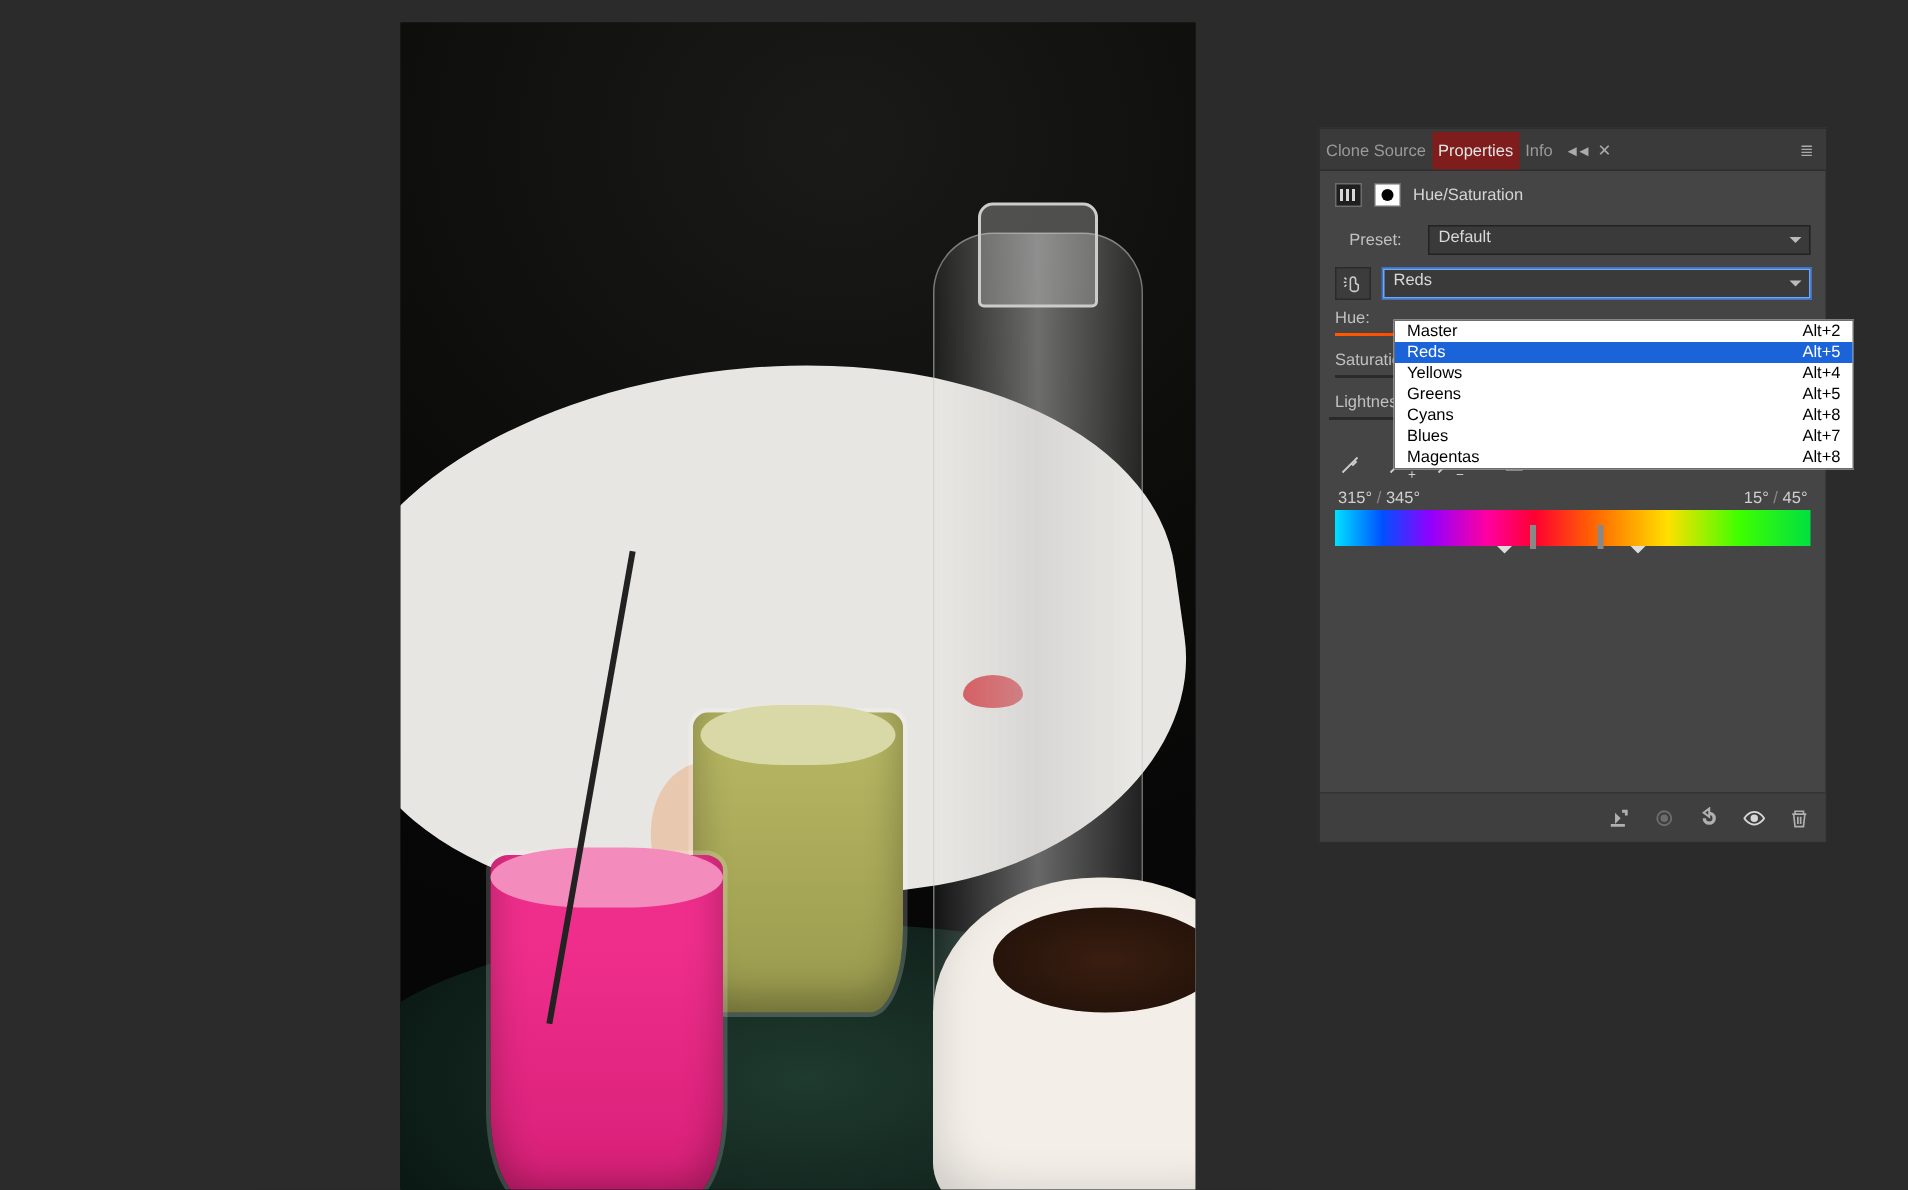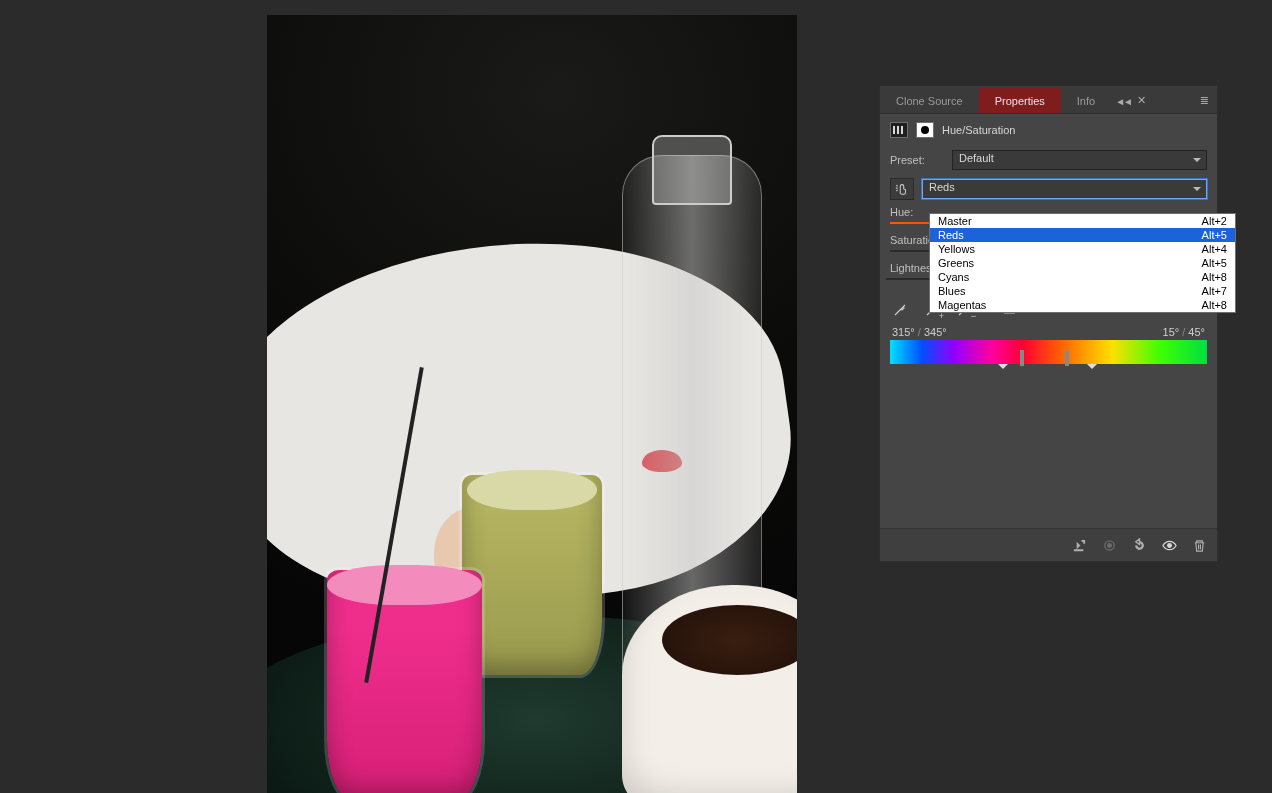--- a/index.html
+++ b/index.html
@@ -19,35 +19,35 @@
   .cup { position:absolute; left:355px; top:570px; width:225px; height:230px; background:#f3eee8; border-radius:110px 110px 50px 50px / 90px 90px 40px 40px; box-shadow:inset 0 -20px 30px rgba(0,0,0,0.15);}
   .coffee { position:absolute; left:395px; top:590px; width:150px; height:70px; border-radius:50%; background:radial-gradient(#3a1e11, #1e0f07);}
   .table { position:absolute; left:-40px; top:600px; width:620px; height:260px; background:radial-gradient(ellipse at 50% 40%, #1f3a2f, #0a1813 70%); border-radius:50%/40%;}
   .hand { position:absolute; left:170px; top:490px; width:100px; height:130px; background:#e8c9b0; border-radius:45% 60% 40% 50%; transform:rotate(-15deg);}
   .lip { position:absolute; left:375px; top:435px; width:40px; height:22px; background:#d6484e; border-radius:50% 50% 50% 50% / 60% 60% 40% 40%;}
 
   
   .panel { position:absolute; left:879px; top:85px; width:339px; background:#454545; border:1px solid #2d2d2d; color:#c8c8c8; font-size:11px; }
   
   .tabs { display:flex; align-items:flex-end; height:28px; border-bottom:1px solid #2d2d2d; background:#3a3a3a; }
-  .tab { padding:7px 16px 6px; color:#9a9a9a; cursor:pointer; }
+  .tab { padding:7px 4px 6px; color:#9a9a9a; cursor:pointer; }
   .tab.active { background:#7f1d1d; color:#e4e4e4; }
   .tabs .menu-icon { margin-left:auto; padding:6px 8px; color:#aaa; cursor:pointer; }
   .tabs .dbl-arrow { padding:6px 4px; color:#aaa; cursor:pointer; font-size:10px; letter-spacing:-2px;}
   .tabs .close-x { padding:6px 8px 6px 2px; color:#aaa; cursor:pointer; font-size:11px;}
 
   .section-header { display:flex; align-items:center; gap:8px; padding:8px 10px; }
   .mini-icon { width:18px; height:16px; background:#1f1f1f; border:1px solid #6d6d6d; display:flex; align-items:center; justify-content:center; }
   .mini-icon.histogram::before { content:""; width:12px; height:8px; background:repeating-linear-gradient(90deg,#d8d8d8 0 2px, transparent 2px 4px);}
   .mini-icon.mask { background:#fff; position:relative;}
   .mini-icon.mask::after { content:""; position:absolute; width:8px; height:8px; border-radius:50%; background:#000; left:4px; top:3px;}
   .section-header .title { color:#d5d5d5; }
 
   .row { display:flex; align-items:center; padding:4px 10px; gap:8px; }
-  .label { width:54px; text-align:left; color:#c0c0c0; font-size:11px;}
+  .label { width:54px; text-align:center; color:#c0c0c0; font-size:11px;}
   select.dd, .dd { flex:1; height:20px; background:#3a3a3a; color:#d8d8d8; border:1px solid #222; font-size:11px; padding:1px 16px 1px 6px; appearance:none; -webkit-appearance:none; position:relative; }
   .dd-wrap { flex:1; position:relative; }
   .dd-wrap::after { content:""; position:absolute; right:6px; top:8px; border:4px solid transparent; border-top-color:#bbb; pointer-events:none;}
   .dd.channel-box { border:1px solid #6aa9ff; box-shadow:0 0 0 1px #3d71c4; }
 
   .finger-btn { width:24px; height:22px; background:#3c3c3c; border:1px solid #2a2a2a; display:flex; align-items:center; justify-content:center; color:#ccc; cursor:pointer; }
   .finger-btn svg { width:14px; height:14px; }
   
   .slider-row { position:relative; padding:2px 10px 8px 10px; }
   .slider-row .label { display:inline-block; }

